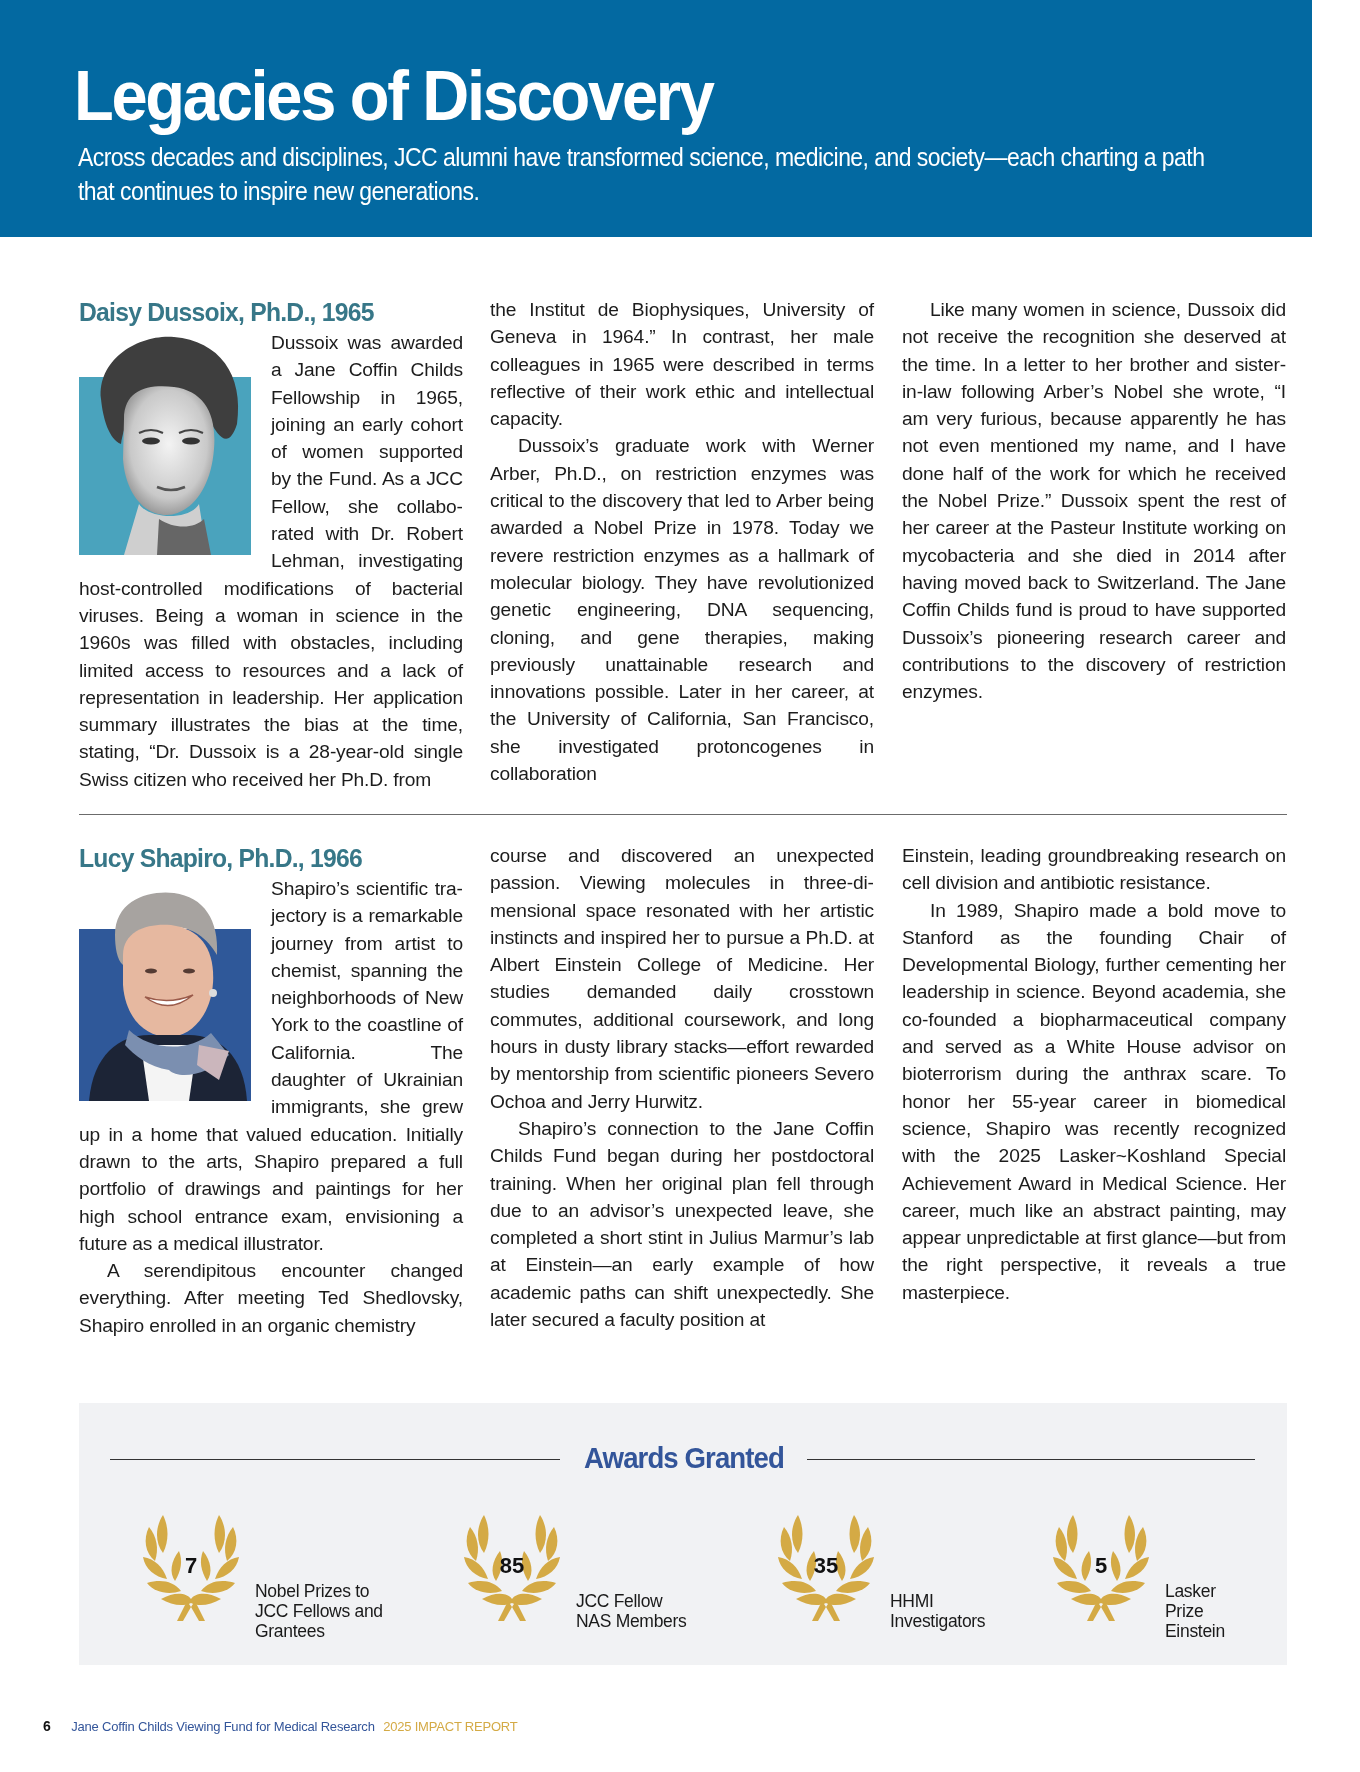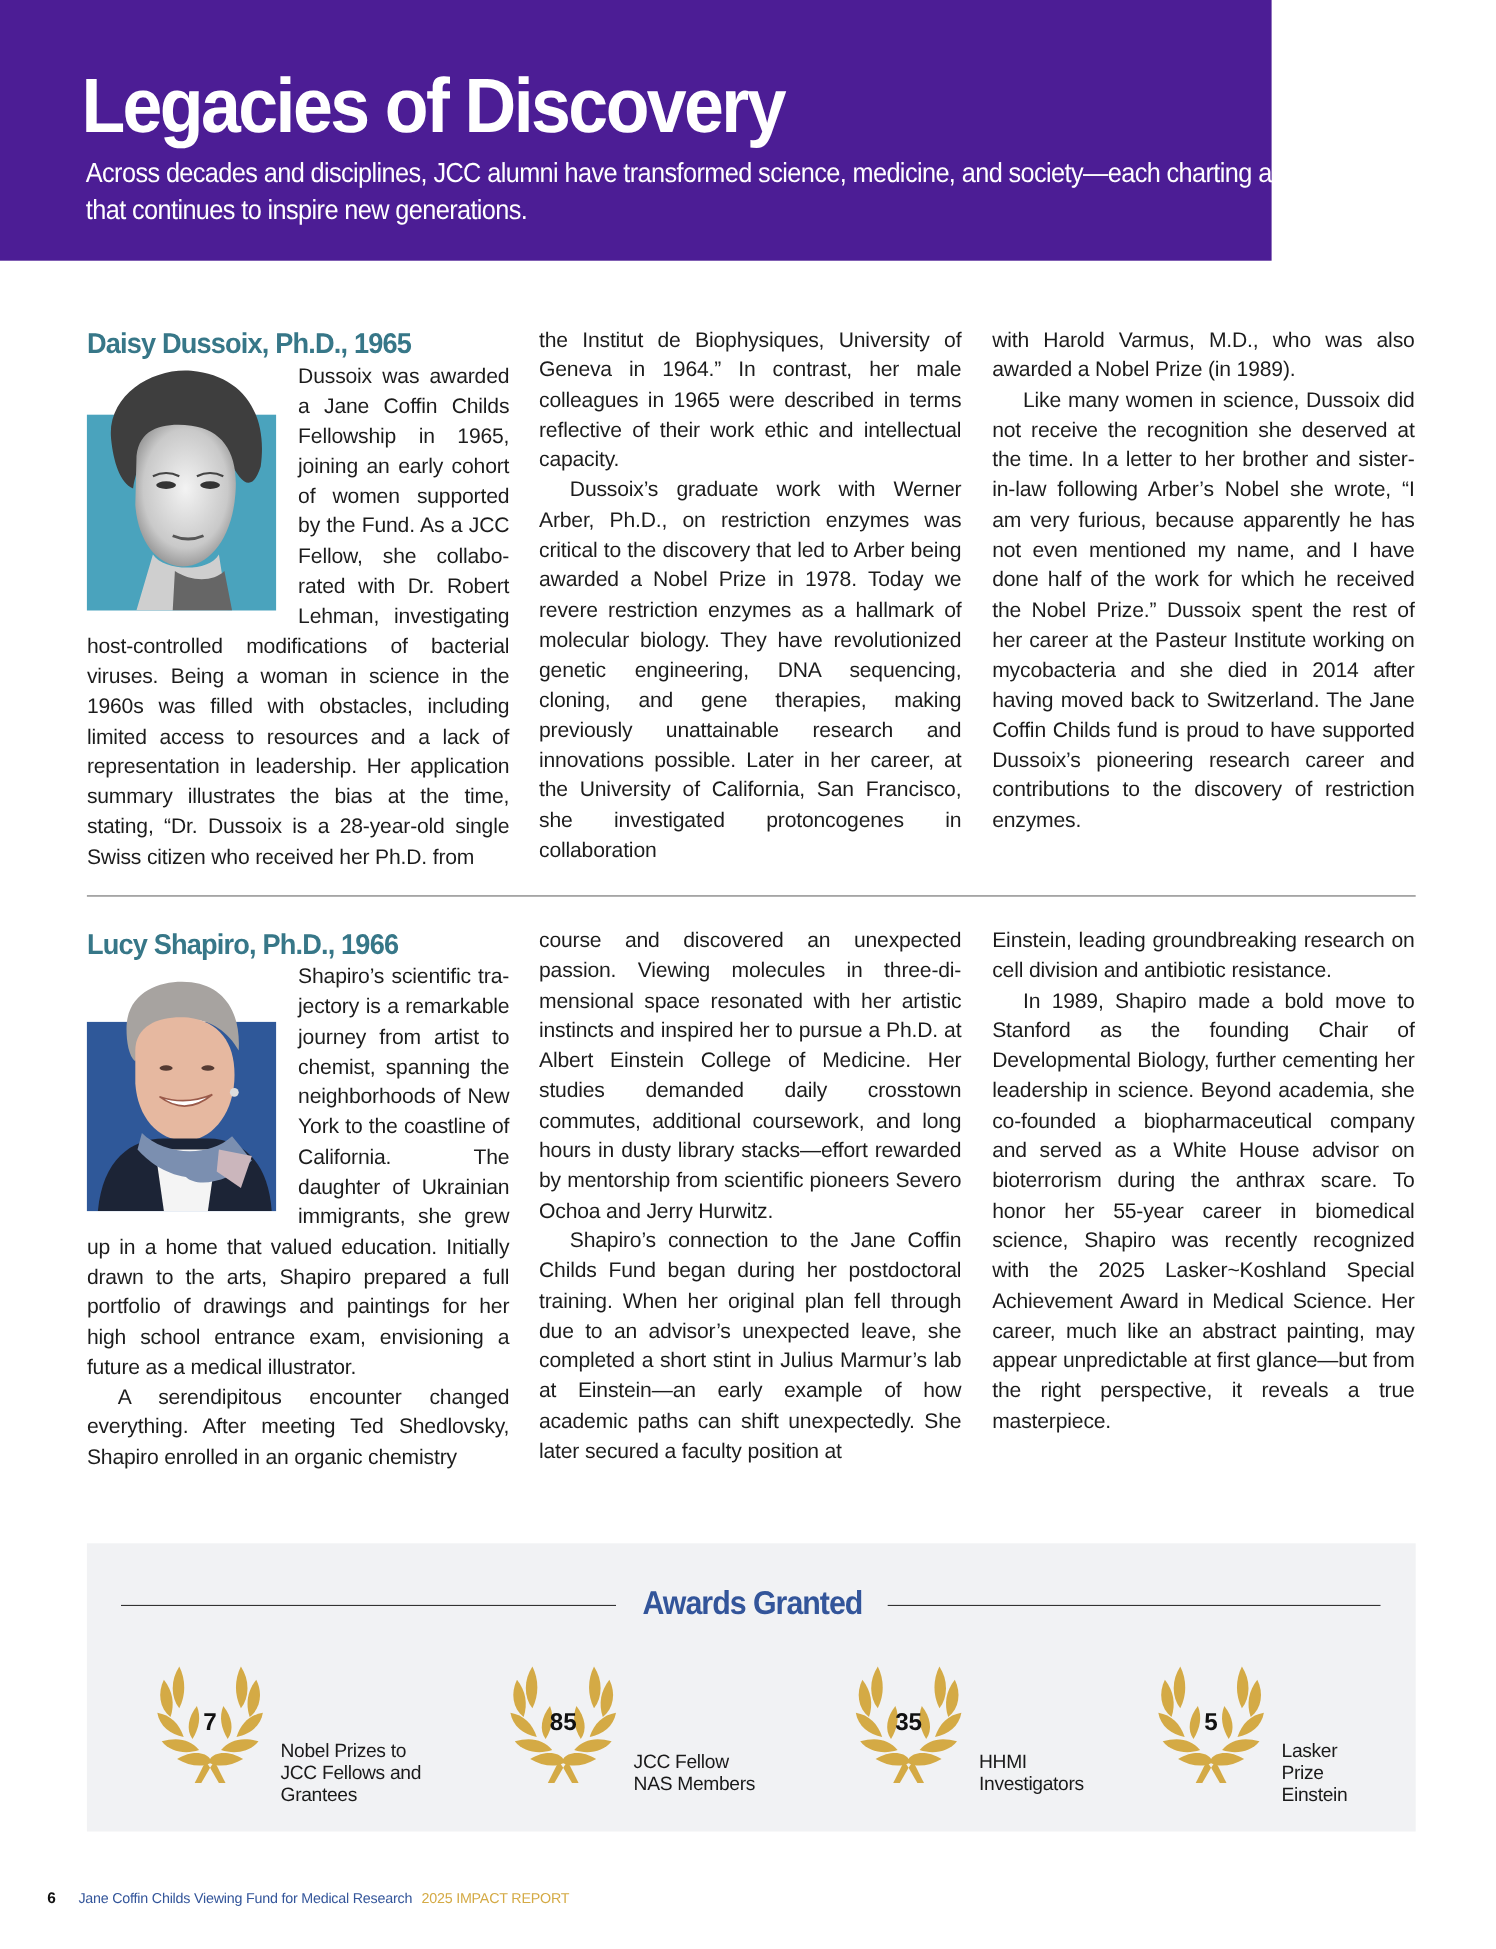--- a/index.html
+++ b/index.html
@@ -1,21 +1,21 @@
 <!DOCTYPE html>
 <html><head>
 <meta charset="utf-8">
 <style>
   * { box-sizing: border-box; margin: 0; padding: 0; }
   html, body { width: 1360px; height: 1772px; background: #ffffff; overflow: hidden; }
   body { position: relative; font-family: "Liberation Sans", sans-serif; color: #1a1a1a; }
 
   .header {
-    position: absolute; left: 0; top: 0; width: 1156px; height: 237px;
-    background: #4c1d95;
+    position: absolute; left: 0; top: 0; width: 1312px; height: 237px;
+    background: #0369a1;
   }
   .header-title {
     position: absolute; left: 74px; top: 56px;
     font-family: "Liberation Sans", sans-serif; font-weight: bold;
     font-size: 70px; line-height: 80px; color: #ffffff; letter-spacing: -2.5px;
     transform: scaleX(0.93); transform-origin: left;
   }
   .header-sub {
     position: absolute; left: 78px; top: 140px; width: 1240px;
     font-size: 25px; line-height: 34px; color: #ffffff; letter-spacing: -0.6px;
@@ -125,21 +125,20 @@
         </svg>
       </div>
       <p>Dussoix was awarded a Jane Coffin Childs Fellowship in 1965, joining an early cohort of women supported by the Fund. As a JCC Fellow, she collabo­rated with Dr. Robert Lehman, investigating host-controlled modifications of bacterial viruses. Being a woman in science in the 1960s was filled with obstacles, including limited access to resources and a lack of repre­sentation in leadership. Her application summary illustrates the bias at the time, stating, “Dr. Dussoix is a 28-year-old single Swiss citizen who received her Ph.D. from</p>
     </div>
   </div>
   <div class="col col2 body-text">
     <p>the Institut de Biophysiques, University of Geneva in 1964.” In contrast, her male colleagues in 1965 were described in terms reflective of their work ethic and intellectual capacity.</p>
     <p class="indent">Dussoix’s graduate work with Werner Arber, Ph.D., on restriction enzymes was critical to the discovery that led to Arber being awarded a Nobel Prize in 1978. Today we revere restriction enzymes as a hallmark of molecular biology. They have revolutionized genetic engineer­ing, DNA sequencing, cloning, and gene therapies, making previously unattain­able research and innovations possible. Later in her career, at the University of California, San Francisco, she investi­gated protoncogenes in collaboration</p>
   </div>
   <div class="col col3 body-text">
-    <p>with Harold Varmus, M.D., who was also awarded a Nobel Prize (in 1989).</p>
     <p class="indent">Like many women in science, Dussoix did not receive the recognition she deserved at the time. In a letter to her brother and sister-in-law following Arber’s Nobel she wrote, “I am very furi­ous, because apparently he has not even mentioned my name, and I have done half of the work for which he received the Nobel Prize.” Dussoix spent the rest of her career at the Pasteur Institute working on mycobacteria and she died in 2014 after having moved back to Switzerland. The Jane Coffin Childs fund is proud to have supported Dussoix’s pioneering research career and contributions to the discovery of restriction enzymes.</p>
   </div>
 </section>
 
 <div class="divider"></div>
 
 <section class="profile" style="top:842px; height:500px;">
   <div class="col col1">
     <h2 class="name">Lucy Shapiro, Ph.D., 1966</h2>
     <div class="body-text">

